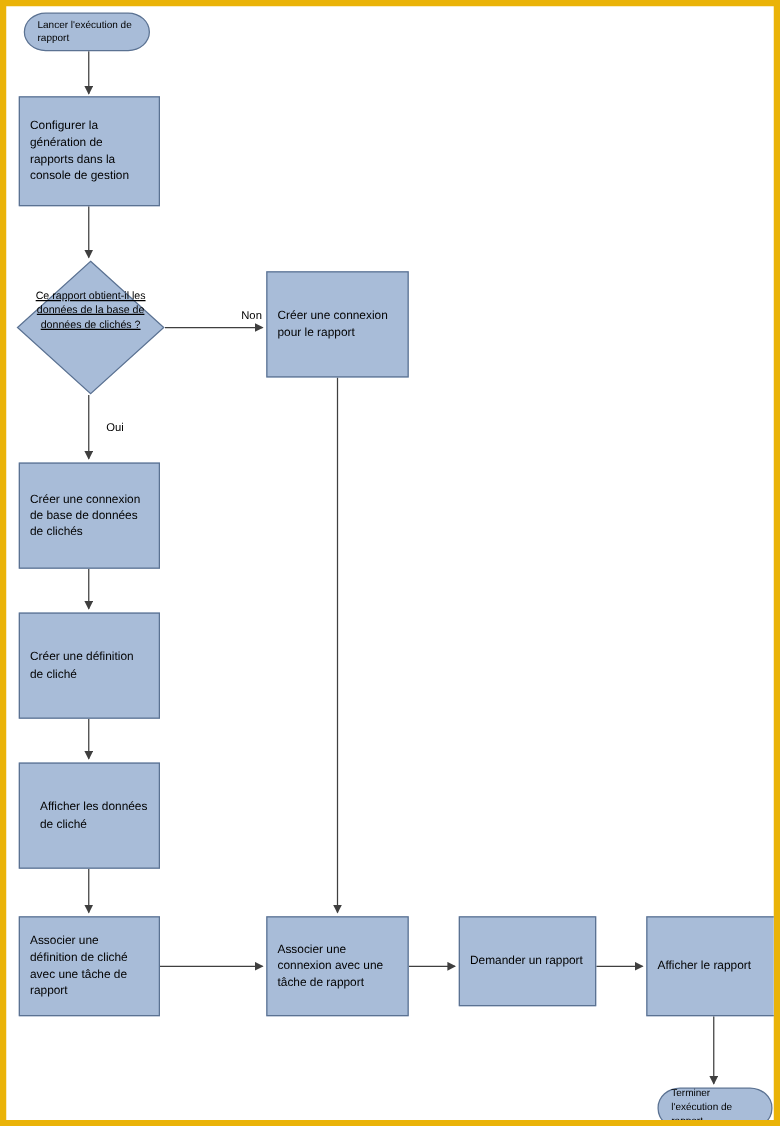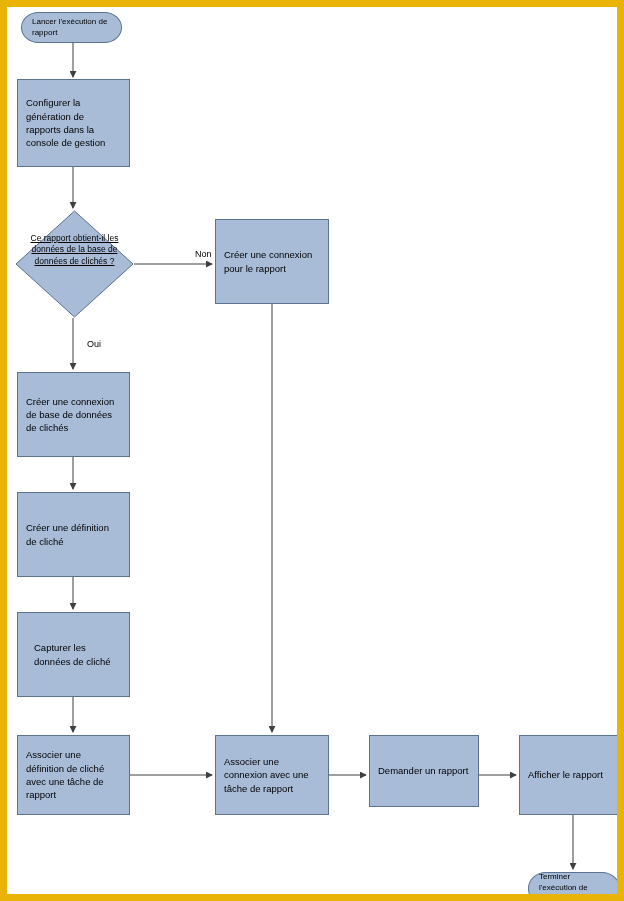--- a/index.html
+++ b/index.html
@@ -4,21 +4,21 @@
 <style>
   * { margin: 0; padding: 0; box-sizing: border-box; }
   html, body { background: #ffffff; }
   body { font-family: "Liberation Sans", sans-serif; color: #000; }
 
   .canvas {
     position: relative;
     width: 624px;
     height: 901px;
     background: var(--background, #ffffff);
-    border: 7px solid #eab308;
+    border: 5px solid #eab308;
     overflow: hidden;
   }
 
   .connectors {
     position: absolute;
     left: 0; top: 0;
     width: 624px; height: 901px;
   }
 
   .edge {
@@ -121,21 +121,21 @@
 
   <div class="node" style="left:10px; top:365px; width:113px; height:85px;">
     <span>Créer une connexion de base de données de clichés</span>
   </div>
 
   <div class="node" style="left:10px; top:485px; width:113px; height:85px;">
     <span>Créer une définition de cliché</span>
   </div>
 
   <div class="node" style="left:10px; top:605px; width:113px; height:85px; padding-left:16px;">
-    <span>Capturer les données de cliché</span>
+    <span>Afficher les données de cliché</span>
   </div>
 
   <div class="node" style="left:10px; top:728px; width:113px; height:80px;">
     <span>Associer une définition de cliché avec une tâche de rapport</span>
   </div>
 
   <div class="node" style="left:208px; top:728px; width:114px; height:80px;">
     <span>Associer une connexion avec une tâche de rapport</span>
   </div>
 

